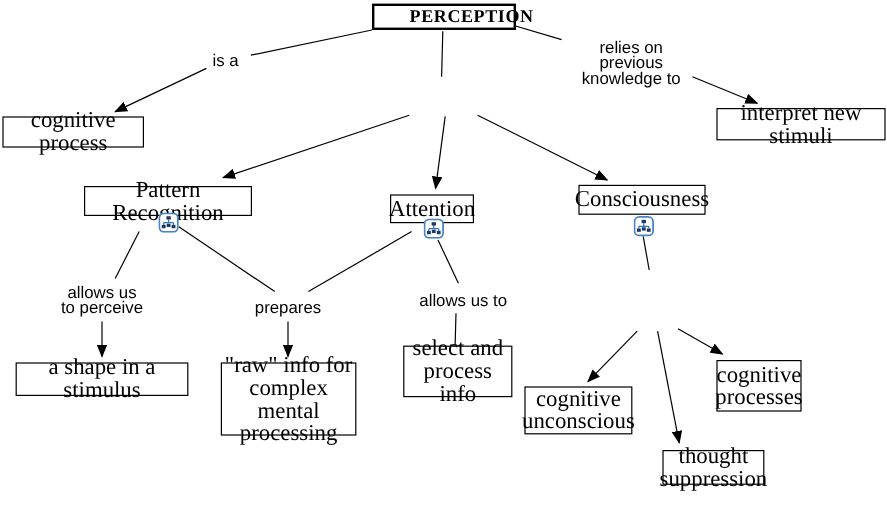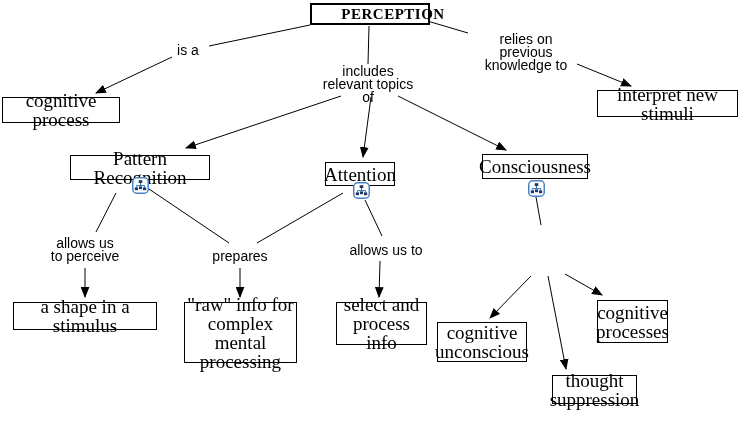--- a/index.html
+++ b/index.html
@@ -105,39 +105,38 @@
   </div>
 
   <div class="concept" style="left:482px;top:154px;width:106px;height:25px;">
     <span>Consciousness</span>
   </div>
 
   <div class="concept" style="left:184px;top:302px;width:113px;height:61px;">
     <span>"raw" info for complex mental processing</span>
   </div>
 
-  <div class="concept" style="left:336px;top:302px;width:91px;height:43px;justify-content:center;">
+  <div class="concept" style="left:336px;top:288px;width:91px;height:43px;justify-content:center;">
     <span>select and process info</span>
   </div>
 
   <div class="concept" style="left:437px;top:322px;width:90px;height:40px;">
     <span>cognitive unconscious</span>
   </div>
 
   <div class="concept" style="left:552px;top:375px;width:85px;height:29px;">
     <span>thought suppression</span>
   </div>
 
   <div class="concept" style="left:597px;top:300px;width:71px;height:43px;">
     <span>cognitive processes</span>
   </div>
 
   <div class="phrase" style="left:170px;top:44px;width:36px;">is a</div>
 
-  <div class="phrase" style="left:316px;top:65px;width:104px;">includes relevant topics of</div>
 
   <div class="phrase" style="left:477px;top:33px;width:98px;">relies on previous knowledge to</div>
 
   <div class="phrase" style="left:50px;top:237px;width:70px;">allows us to perceive</div>
 
   <div class="phrase" style="left:210px;top:250px;width:60px;">prepares</div>
 
   <div class="phrase" style="left:348px;top:244px;width:76px;">allows us to</div>
 
 

